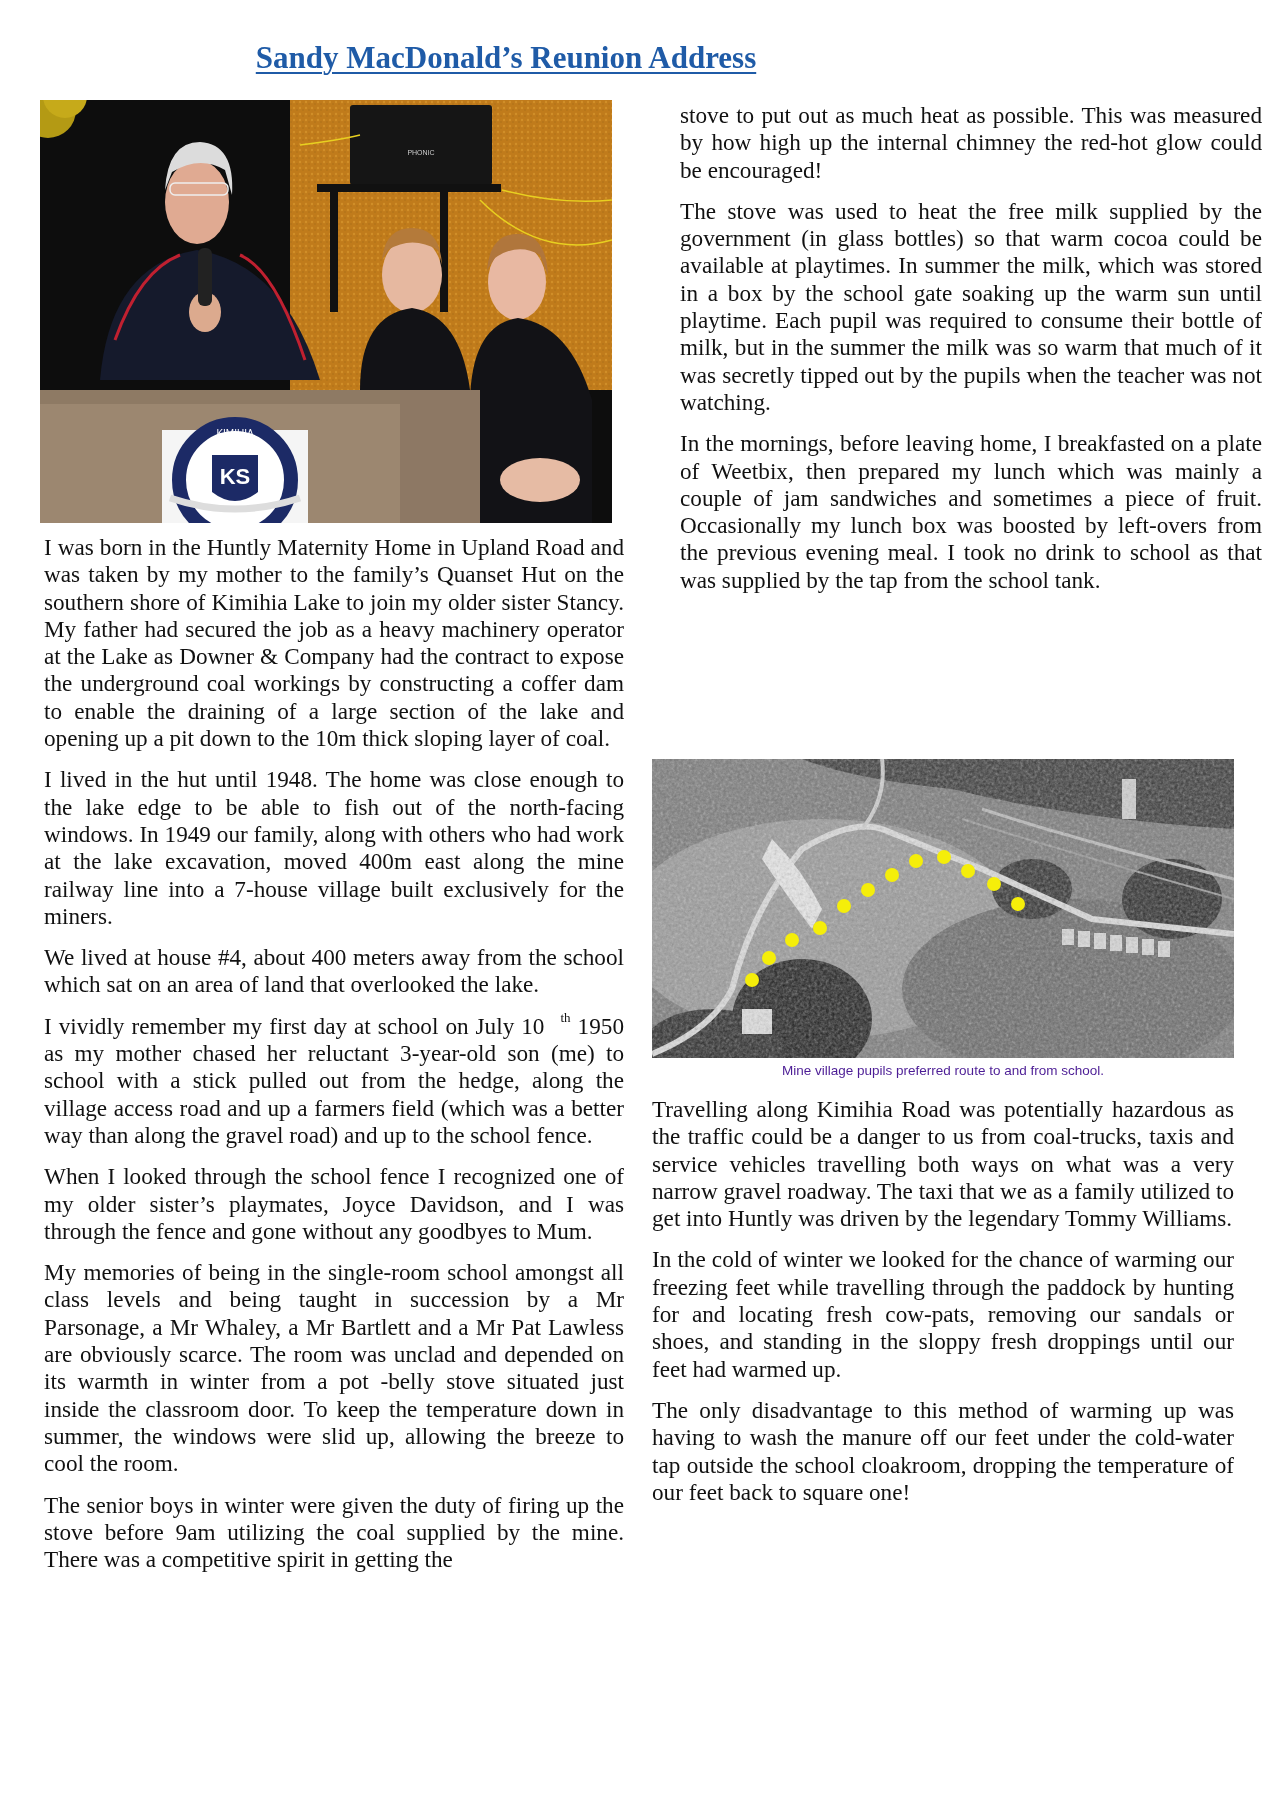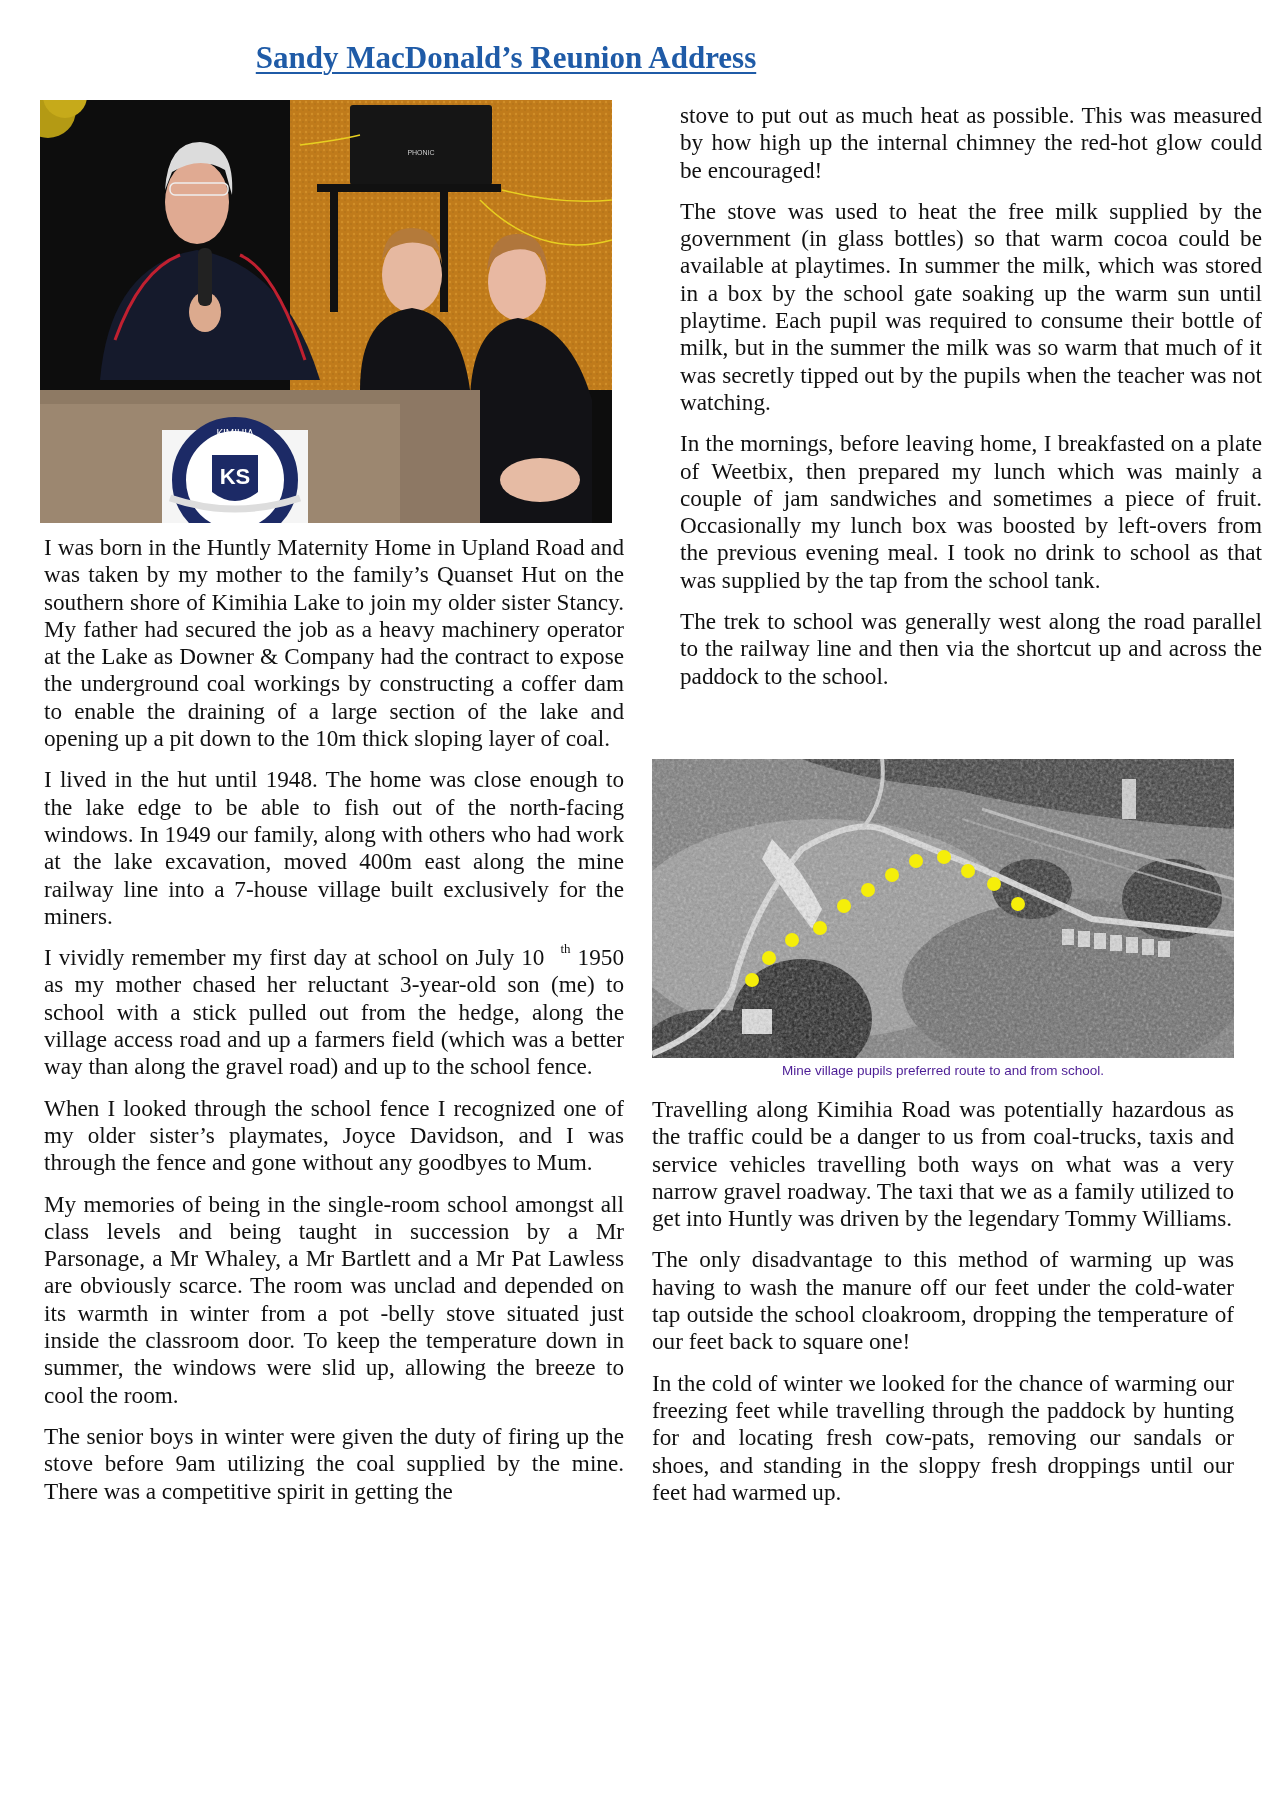--- a/index.html
+++ b/index.html
@@ -72,31 +72,31 @@
     <text x="195" y="384" font-size="22" font-weight="bold" fill="#fff" text-anchor="middle" font-family="Liberation Sans, sans-serif">KS</text>
     <text x="195" y="337" font-size="10" fill="#fff" text-anchor="middle" font-family="Liberation Sans, sans-serif">KIMIHIA</text>
     <text x="195" y="432" font-size="8" fill="#fff" text-anchor="middle" font-family="Liberation Sans, sans-serif">PRIMARY SCHOOL</text>
     <path d="M130 398 Q195 420 260 398" stroke="#ddd" stroke-width="7" fill="none"></path>
   </svg>
 </div>
 
 <div class="col col-left">
   <p>I was born in the Huntly Maternity Home in Upland Road and was taken by my mother to the family’s Quanset Hut on the southern shore of Kimihia Lake to join my older sister Stancy. My father had secured the job as a heavy machinery operator at the Lake as Downer &amp; Company had the contract to expose the underground coal workings by constructing a coffer dam to enable the draining of a large section of the lake and opening up a pit down to the 10m thick sloping layer of coal.</p>
   <p>I lived in the hut until 1948. The home was close enough to the lake edge to be able to fish out of the north-facing windows. In 1949 our family, along with others who had work at the lake excavation, moved 400m east along the mine railway line into a 7-house village built exclusively for the miners.</p>
+  <p>We lived at house #4, about 400 meters away from the school which sat on an area of land that overlooked the lake.</p>
   <p><span>I vividly remember my first day at school on July 10</span><sup>th</sup><span> 1950 as my mother chased her reluctant 3-year-old son (me) to school with a stick pulled out from the hedge, along the village access road and up a farmers field (which was a better way than along the gravel road) and up to the school fence.</span></p>
   <p>When I looked through the school fence I recognized one of my older sister’s playmates, Joyce Davidson, and I was through the fence and gone without any goodbyes to Mum.</p>
   <p>My memories of being in the single-room school amongst all class levels and being taught in succession by a Mr Parsonage, a Mr Whaley, a Mr Bartlett and a Mr Pat Lawless are obviously scarce. The room was unclad and depended on its warmth in winter from a pot -belly stove situated just inside the classroom door. To keep the temperature down in summer, the windows were slid up, allowing the breeze to cool the room.</p>
   <p>The senior boys in winter were given the duty of firing up the stove before 9am utilizing the coal supplied by the mine. There was a competitive spirit in getting the</p>
 </div>
 
 <div class="col col-right">
   <p>stove to put out as much heat as possible. This was measured by how high up the internal chimney the red-hot glow could be encouraged!</p>
   <p>The stove was used to heat the free milk supplied by the government (in glass bottles) so that warm cocoa could be available at playtimes. In summer the milk, which was stored in a box by the school gate soaking up the warm sun until playtime. Each pupil was required to consume their bottle of milk, but in the summer the milk was so warm that much of it was secretly tipped out by the pupils when the teacher was not watching.</p>
   <p>In the mornings, before leaving home, I breakfasted on a plate of Weetbix, then  prepared my lunch which was mainly a couple of jam sandwiches and sometimes a piece of fruit. Occasionally my lunch box was boosted by left-overs from the previous evening meal. I took no drink to school as that was supplied by the tap from the school tank.</p>
-  <p>The trek to school was generally west along the road parallel to the railway line and then via the shortcut up and across the paddock to the school.</p>
 </div>
 
 <div class="aerial" title="Aerial photograph of the mine village and school with a dotted route">
   <svg id="aerial-svg" width="582" height="299" viewBox="0 0 582 299" xmlns="http://www.w3.org/2000/svg">
     <defs>
       <filter id="grain">
           <feTurbulence type="fractalNoise" baseFrequency="0.35" numOctaves="3" seed="4"></feTurbulence>
           <feColorMatrix type="saturate" values="0"></feColorMatrix>
           <feComponentTransfer>
             <feFuncA type="linear" slope="0.55"></feFuncA>
@@ -141,15 +141,15 @@
         <circle cx="316" cy="112" r="7" fill="#f5ee0a"></circle>
         <circle cx="342" cy="125" r="7" fill="#f5ee0a"></circle>
         <circle cx="366" cy="145" r="7" fill="#f5ee0a"></circle>
       </g>
   </svg>
 </div>
 <div class="caption">Mine village pupils preferred route to and from school.</div>
 
 <div class="col col-right2">
   <p>Travelling along Kimihia Road was potentially hazardous as the traffic could be a danger to us from coal-trucks, taxis and service vehicles travelling both ways on what was a very narrow gravel roadway. The taxi that we as a family utilized to get into Huntly was driven by the legendary Tommy Williams.</p>
+  <p>In the cold of winter we looked for the chance of warming our freezing feet while travelling through the paddock by hunting for and locating fresh cow-pats, removing our sandals or shoes, and standing in the sloppy fresh droppings until our feet had warmed up.</p>
   <p>The only disadvantage to this method of warming up was having to wash the manure off our feet under the cold-water tap outside the school cloakroom, dropping the temperature of our feet back to square one!</p>
-  <p>In the cold of winter we looked for the chance of warming our freezing feet while travelling through the paddock by hunting for and locating fresh cow-pats, removing our sandals or shoes, and standing in the sloppy fresh droppings until our feet had warmed up.</p>
 </div>
 
 </body></html>

